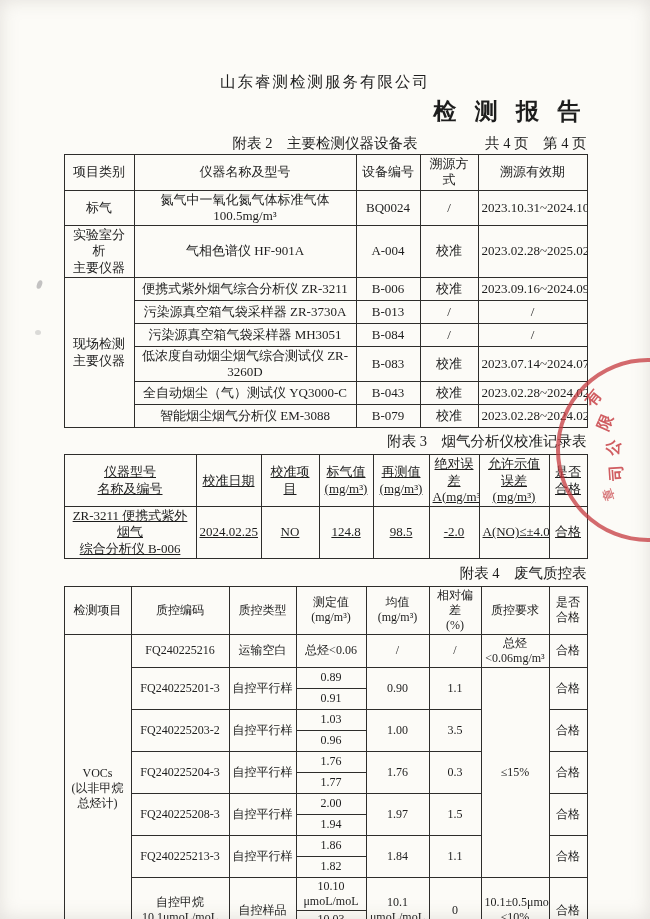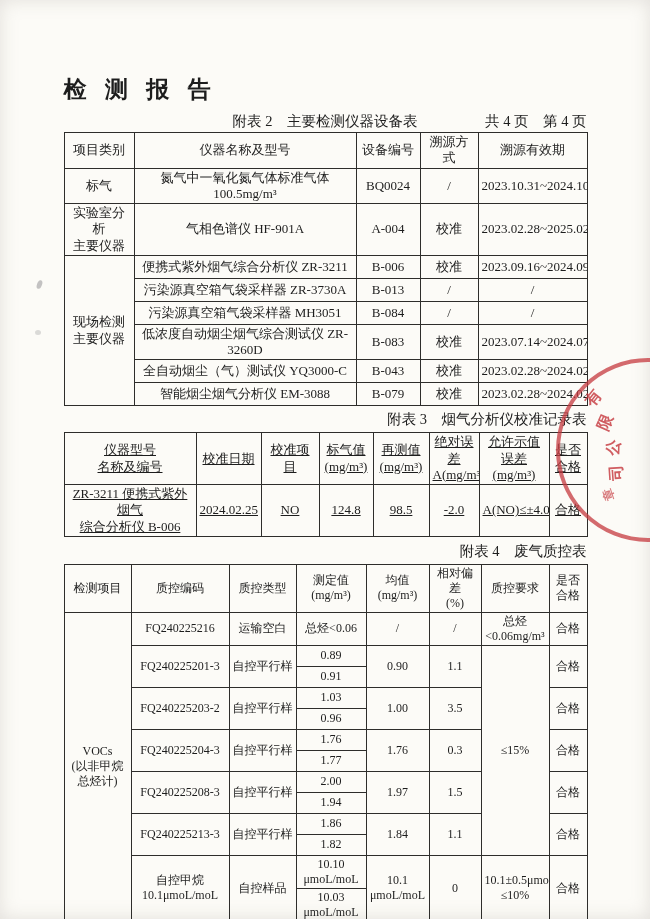--- a/index.html
+++ b/index.html
@@ -13,21 +13,21 @@
   }
   .page{
     position:absolute;left:0;top:0;width:650px;height:919px;
     background:#fcfbf7;
     box-shadow:inset 0 0 18px rgba(150,145,135,.25);
     overflow:hidden;
   }
   .content{width:523px;margin:0 auto;padding-top:70px;position:relative;}
   .report-no{text-align:right;font-size:13.5px;letter-spacing:.4px;height:18px;}
   .company{text-align:center;font-size:15.5px;letter-spacing:2px;margin-top:2px;height:20px;}
-  .main-title{text-align:left;font-size:23px;font-weight:bold;letter-spacing:6px;margin-top:4px;height:32px;
+  .main-title{text-align:right;font-size:23px;font-weight:bold;letter-spacing:6px;margin-top:4px;height:32px;
     font-family:"Liberation Sans","DejaVu Sans",sans-serif;}
   .cap-row{position:relative;height:20px;margin-top:6px;}
   .cap-row .cap{position:absolute;left:0;right:0;text-align:center;font-size:14.5px;}
   .cap-row .pageinfo{position:absolute;right:0;top:0;font-size:14.5px;}
   .cap-solo{ text-align:right;font-size:14.5px;height:20px;}
   table{border-collapse:collapse;table-layout:fixed;width:523px;
     font-size:13px;line-height:1.25;}
   td,th{border:1px solid #2e2d2b;text-align:center;vertical-align:middle;
     padding:1px 3px;font-weight:normal;white-space:pre-line;overflow:hidden;}
   table{border:1.5px solid #2e2d2b;}
@@ -58,20 +58,21 @@
   .pm{position:absolute;background:rgba(90,90,95,.35);border-radius:50%;}
   .pm1{left:37px;top:280px;width:5px;height:9px;transform:rotate(20deg);}
   .pm2{left:35px;top:330px;width:6px;height:5px;opacity:.6;}
 </style>
 </head>
 <body>
 
 <div class="page">
   <div class="content">
 
+    <div class="company">山东睿测检测服务有限公司</div>
     <div class="main-title">检 测 报 告</div>
 
     <div class="cap-row">
       <span class="cap">附表 2　主要检测仪器设备表</span>
       <span class="pageinfo">共 4 页　第 4 页</span>
     </div>
 
     <table class="t2">
       <colgroup>
           <col style="width:70px">

